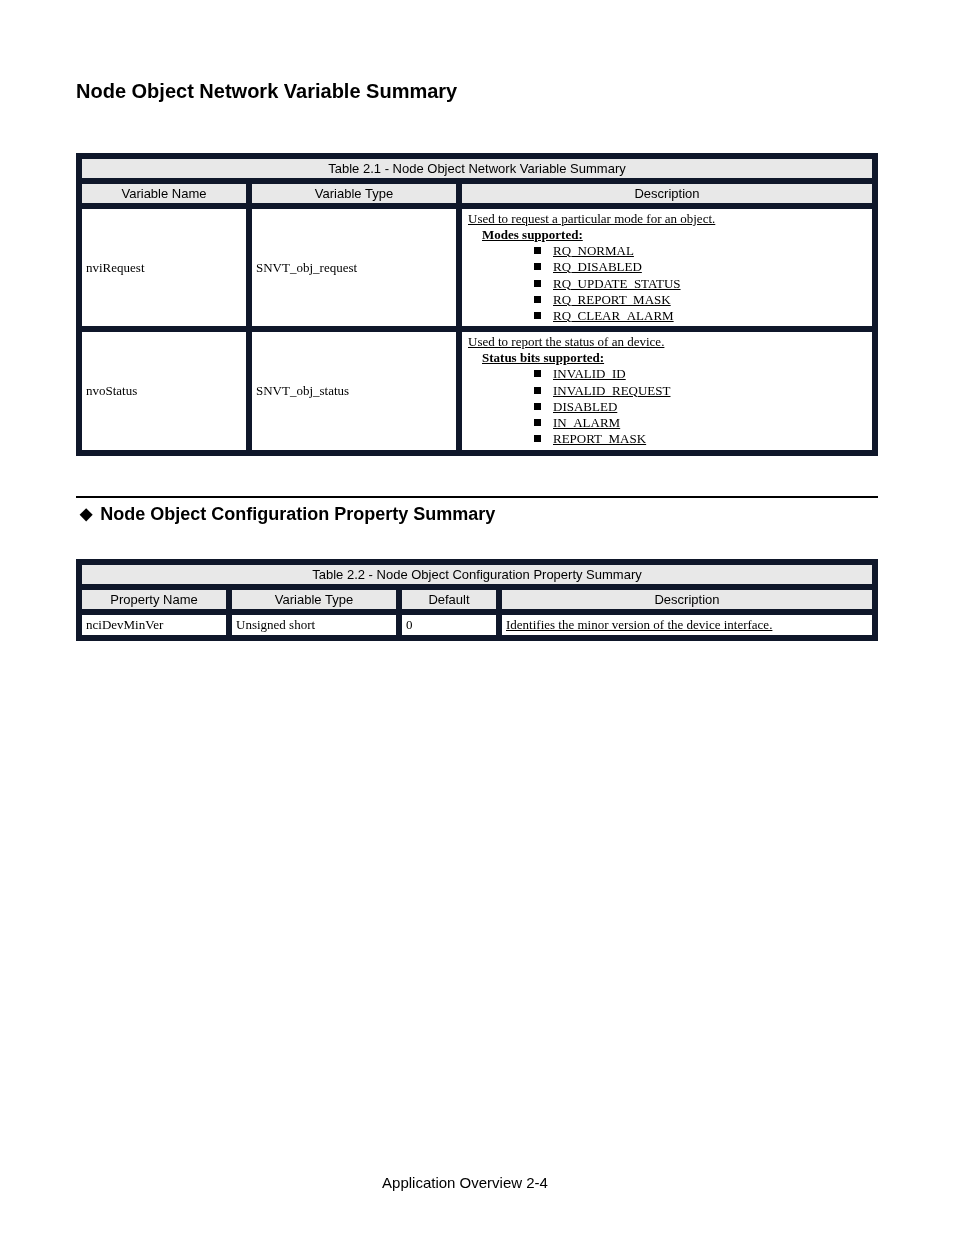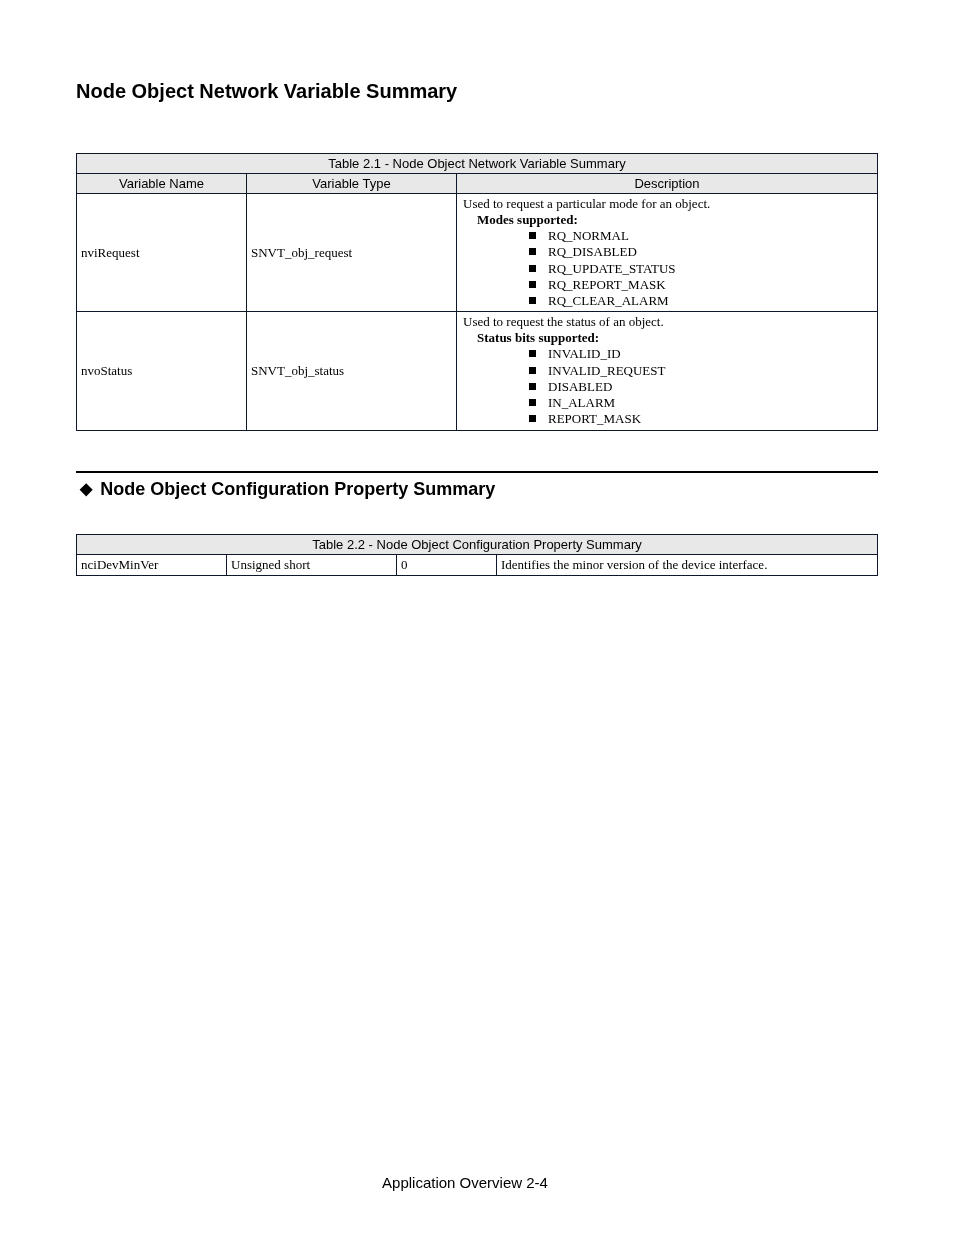--- a/index.html
+++ b/index.html
@@ -19,21 +19,21 @@
     font-weight: 700;
     font-size: 20px;
     margin: 0 0 50px 0;
   }
   table {
     border-collapse: collapse;
     width: 100%;
     font-size: 13px;
   }
   table td, table th {
-    border: 1px solid #0f172a;
+    border: 6px solid #0f172a;
     padding: 2px 4px;
     vertical-align: top;
   }
   .caption-row td {
     font-family: Arial, Helvetica, sans-serif;
     text-align: center;
     font-size: 13px;
     background: #e8e8e8;
     font-weight: 400;
   }
@@ -44,20 +44,21 @@
     background: #e8e8e8;
     font-weight: 400;
     margin-top: 12px;
   }
   .vname, .vtype, .dflt {
     text-align: left;
     vertical-align: middle;
   }
   .desc {
     text-align: left;
+    text-decoration: underline;
   }
   .desc-inner {
     padding-left: 2px;
   }
   .desc-sub {
     padding-left: 14px;
     font-weight: 700;
   }
   .items {
     padding-left: 30px;
@@ -136,21 +137,21 @@
           <div class="item-row"><span class="bullet"></span><span>RQ_CLEAR_ALARM</span></div>
         </div>
       </div>
     </td>
   </tr>
   <tr>
     <td class="vname">nvoStatus</td>
     <td class="vtype">SNVT_obj_status</td>
     <td class="desc">
       <div class="desc-inner">
-        <span>Used to request the status of an object.</span>
+        <span>Used to report the status of an device.</span>
         <div class="desc-sub"><span>Status bits supported:</span></div>
         <div class="items">
           <div class="item-row"><span class="bullet"></span><span>INVALID_ID</span></div>
           <div class="item-row"><span class="bullet"></span><span>INVALID_REQUEST</span></div>
           <div class="item-row"><span class="bullet"></span><span>DISABLED</span></div>
           <div class="item-row"><span class="bullet"></span><span>IN_ALARM</span></div>
           <div class="item-row"><span class="bullet"></span><span>REPORT_MASK</span></div>
         </div>
       </div>
     </td>
@@ -168,20 +169,26 @@
   <colgroup>
     <col style="width:150px">
     <col style="width:170px">
     <col style="width:100px">
     <col>
   </colgroup>
   <tbody>
       <tr class="caption-row">
     <td colspan="4">Table 2.2 - Node Object Configuration Property Summary</td>
   </tr>
+  <tr class="header-row">
+    <td>Property Name</td>
+    <td>Variable Type</td>
+    <td>Default</td>
+    <td>Description</td>
+  </tr>
   <tr>
     <td class="vname">nciDevMinVer</td>
     <td class="vtype">Unsigned short</td>
     <td class="dflt">0</td>
     <td class="desc">Identifies the minor version of the device interface.</td>
   </tr>
 </tbody>
   </table>
 
 <div class="footer">Application Overview 2-4</div>

